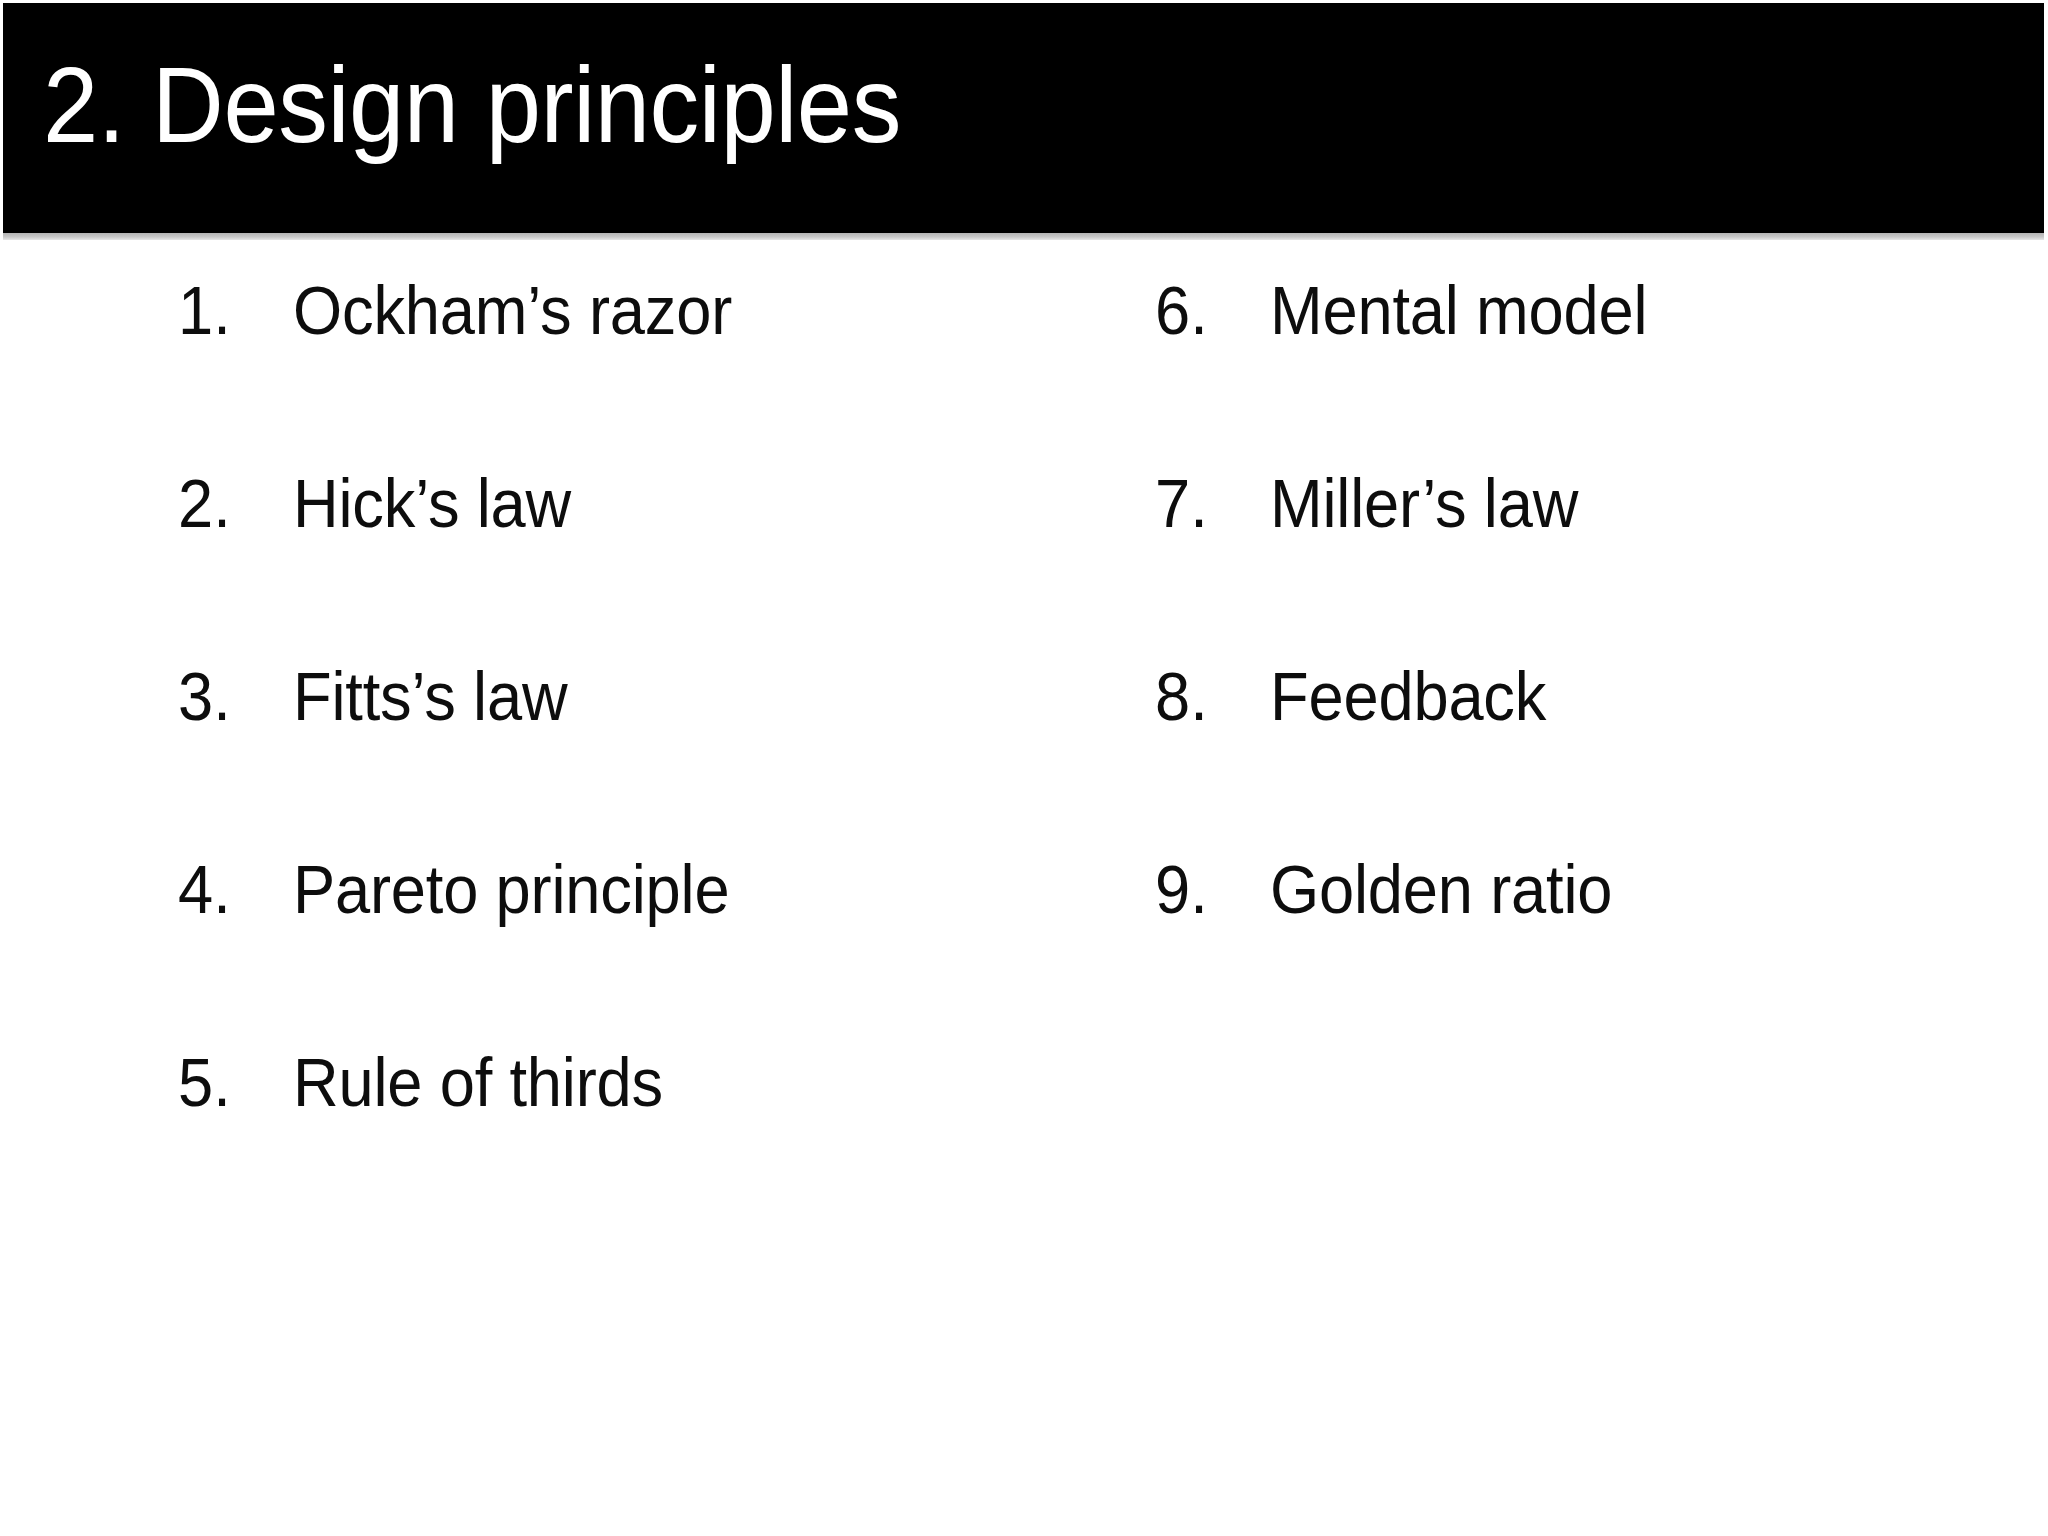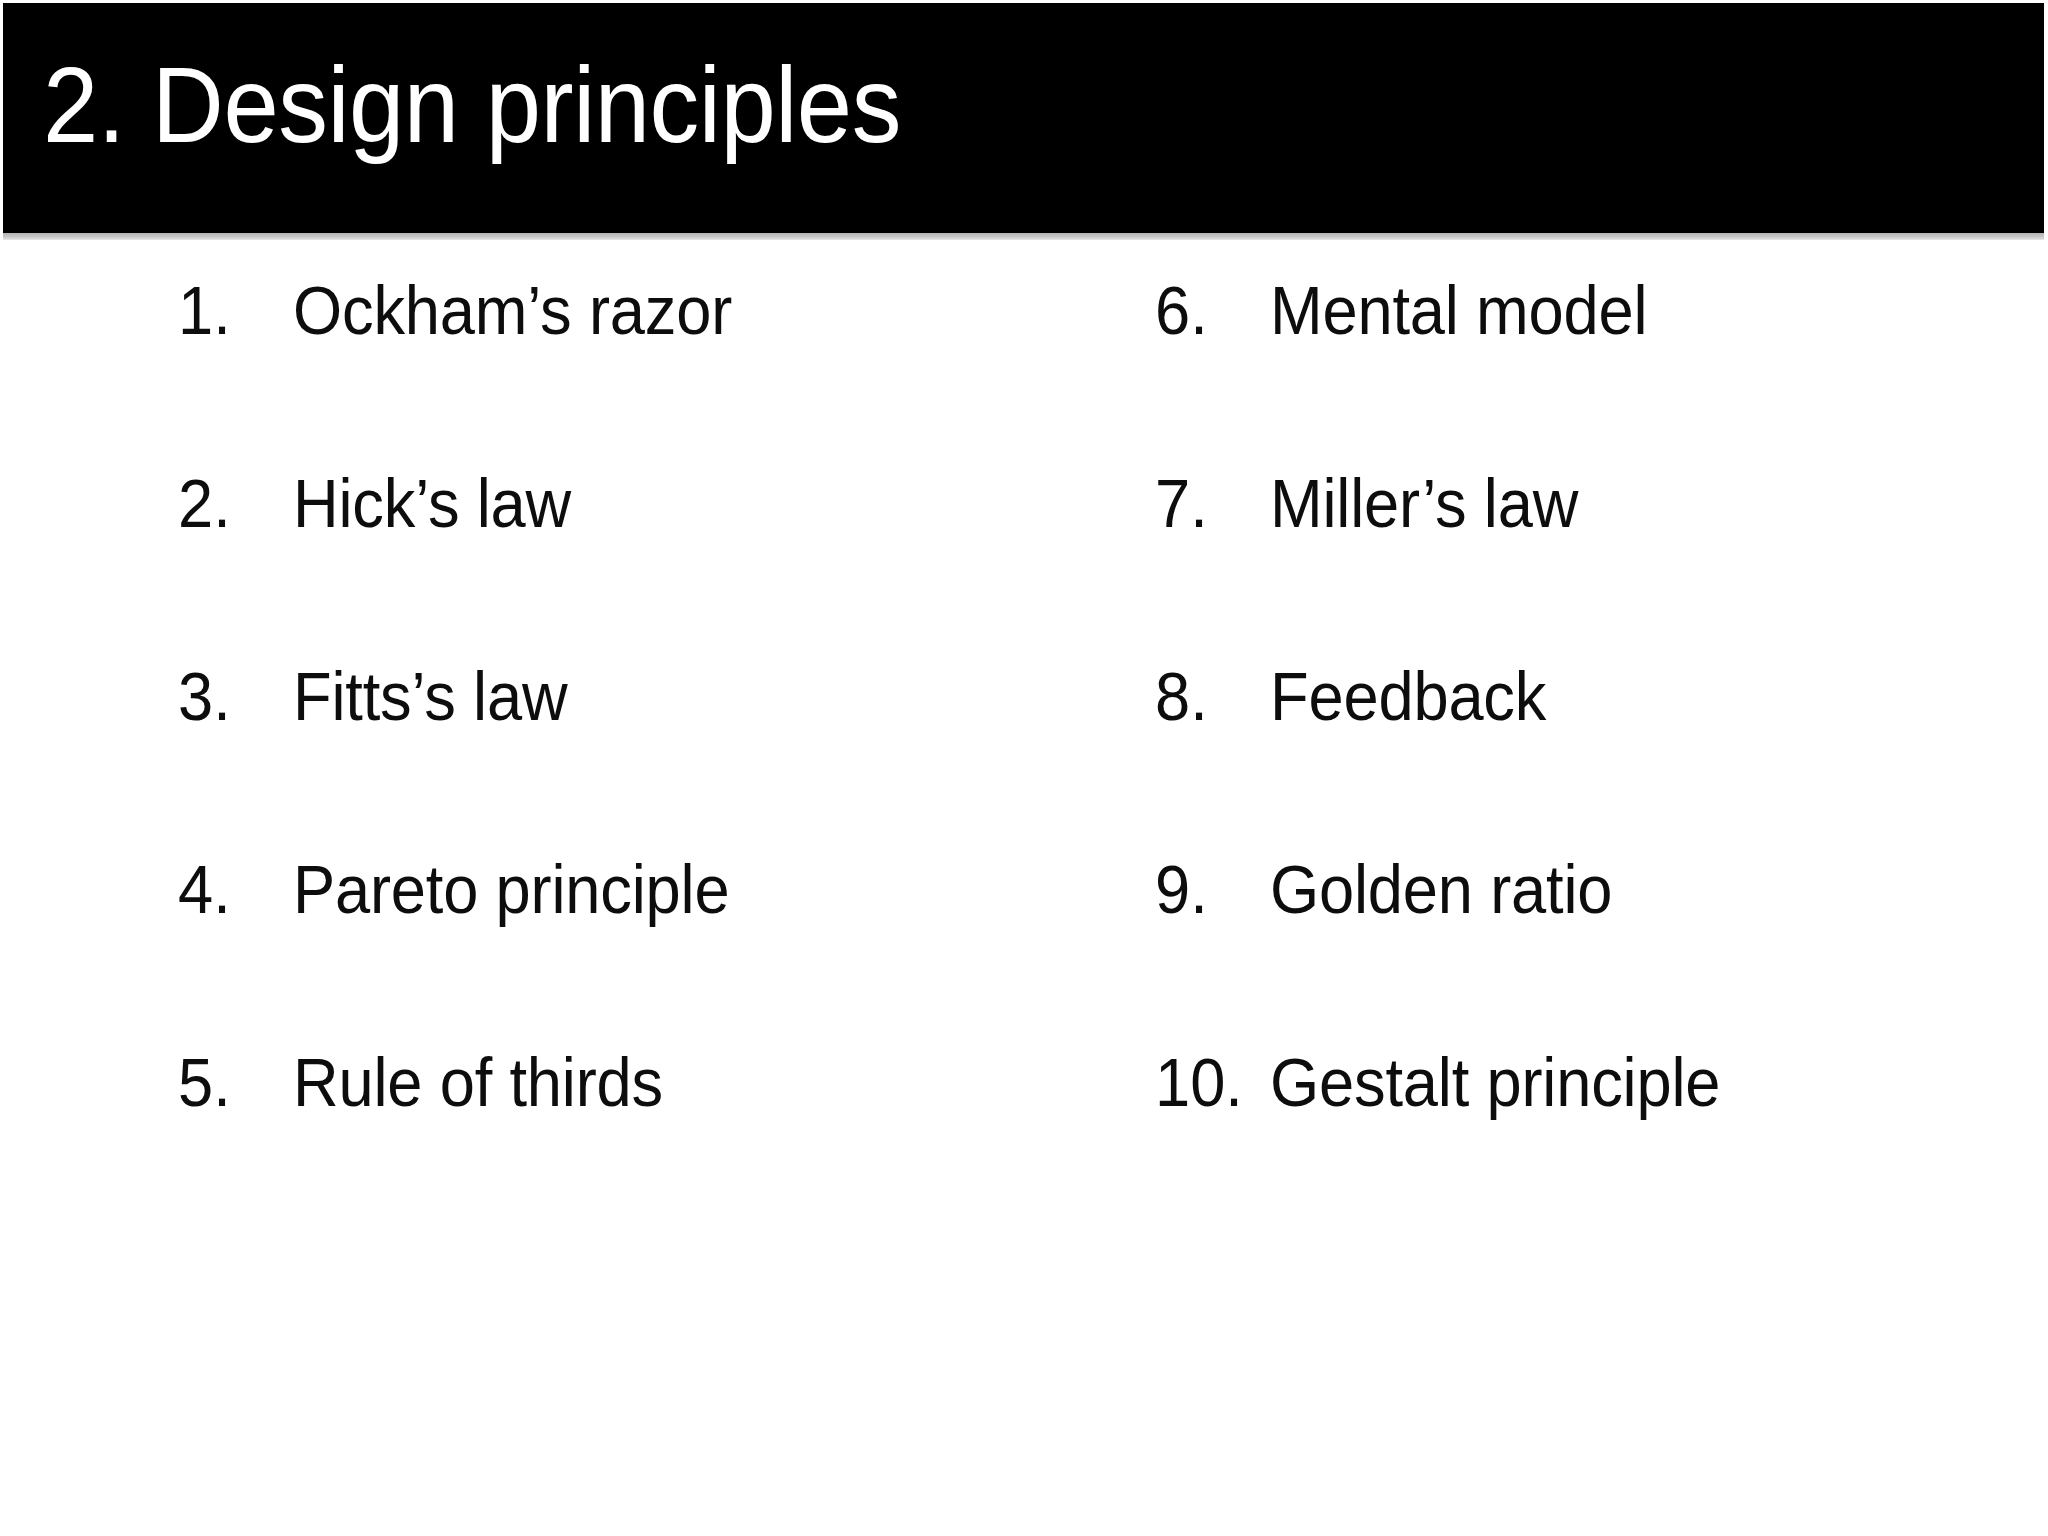--- a/index.html
+++ b/index.html
@@ -161,22 +161,18 @@
       <div class="list-item">
         <span class="item-number">8.</span>
         <span class="item-label">Feedback</span>
       </div>
 
       <div class="list-item">
         <span class="item-number">9.</span>
         <span class="item-label">Golden ratio</span>
       </div>
 
-      <div class="list-item">
-        <span class="item-number">10.</span>
-        <span class="item-label">Gestalt principle</span>
-      </div>
 
     </div>
 
   </div>
 
 </div>
 
 </body></html>

